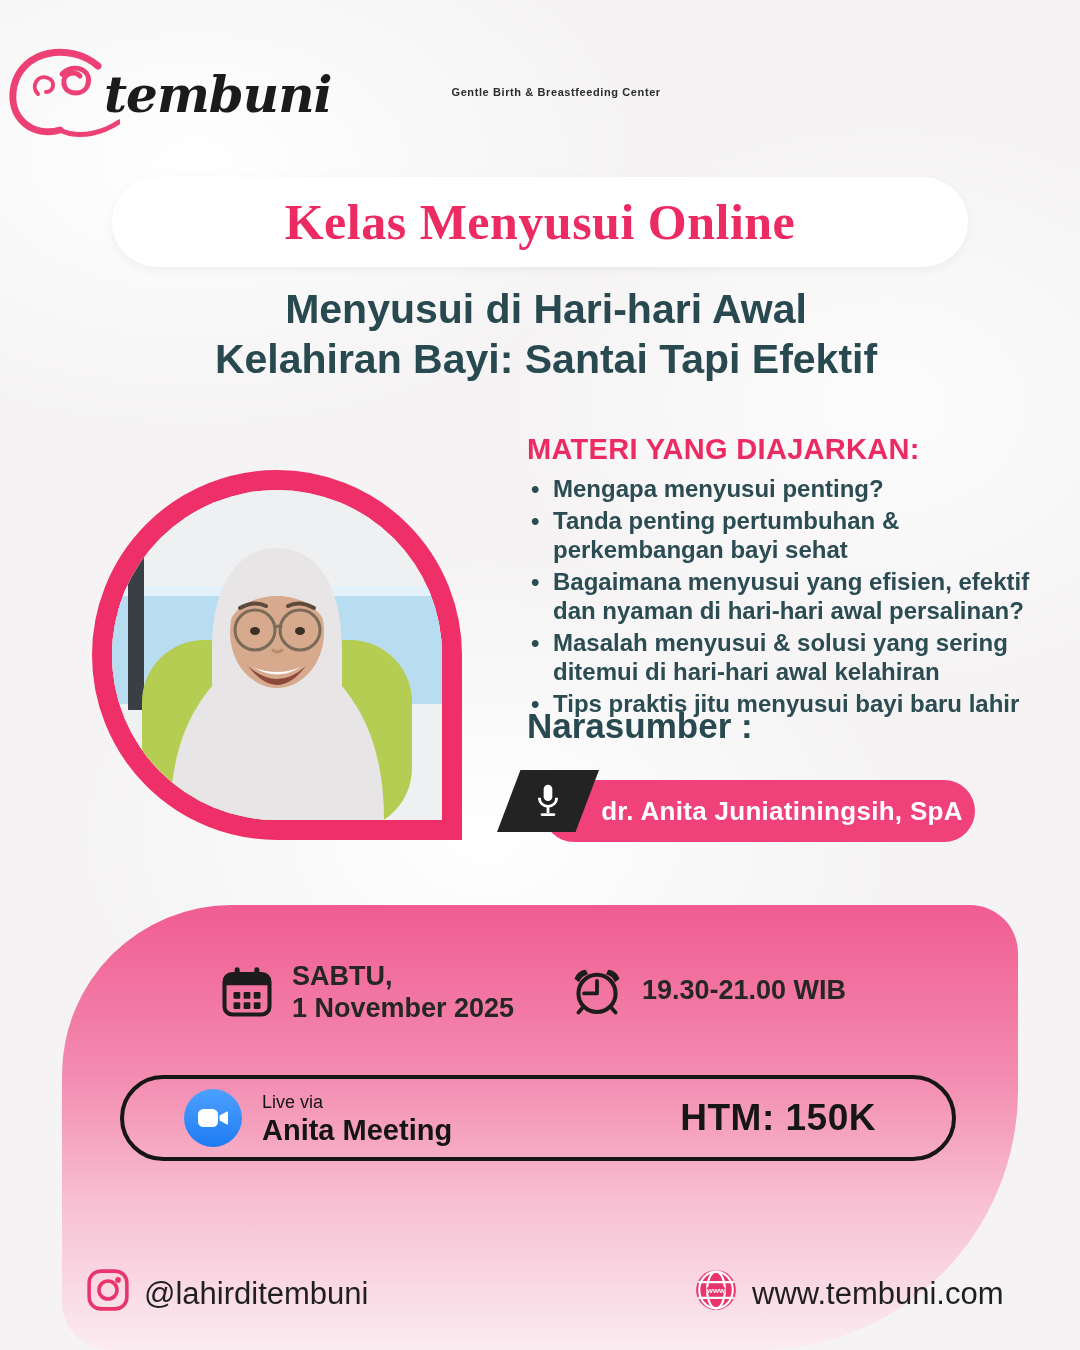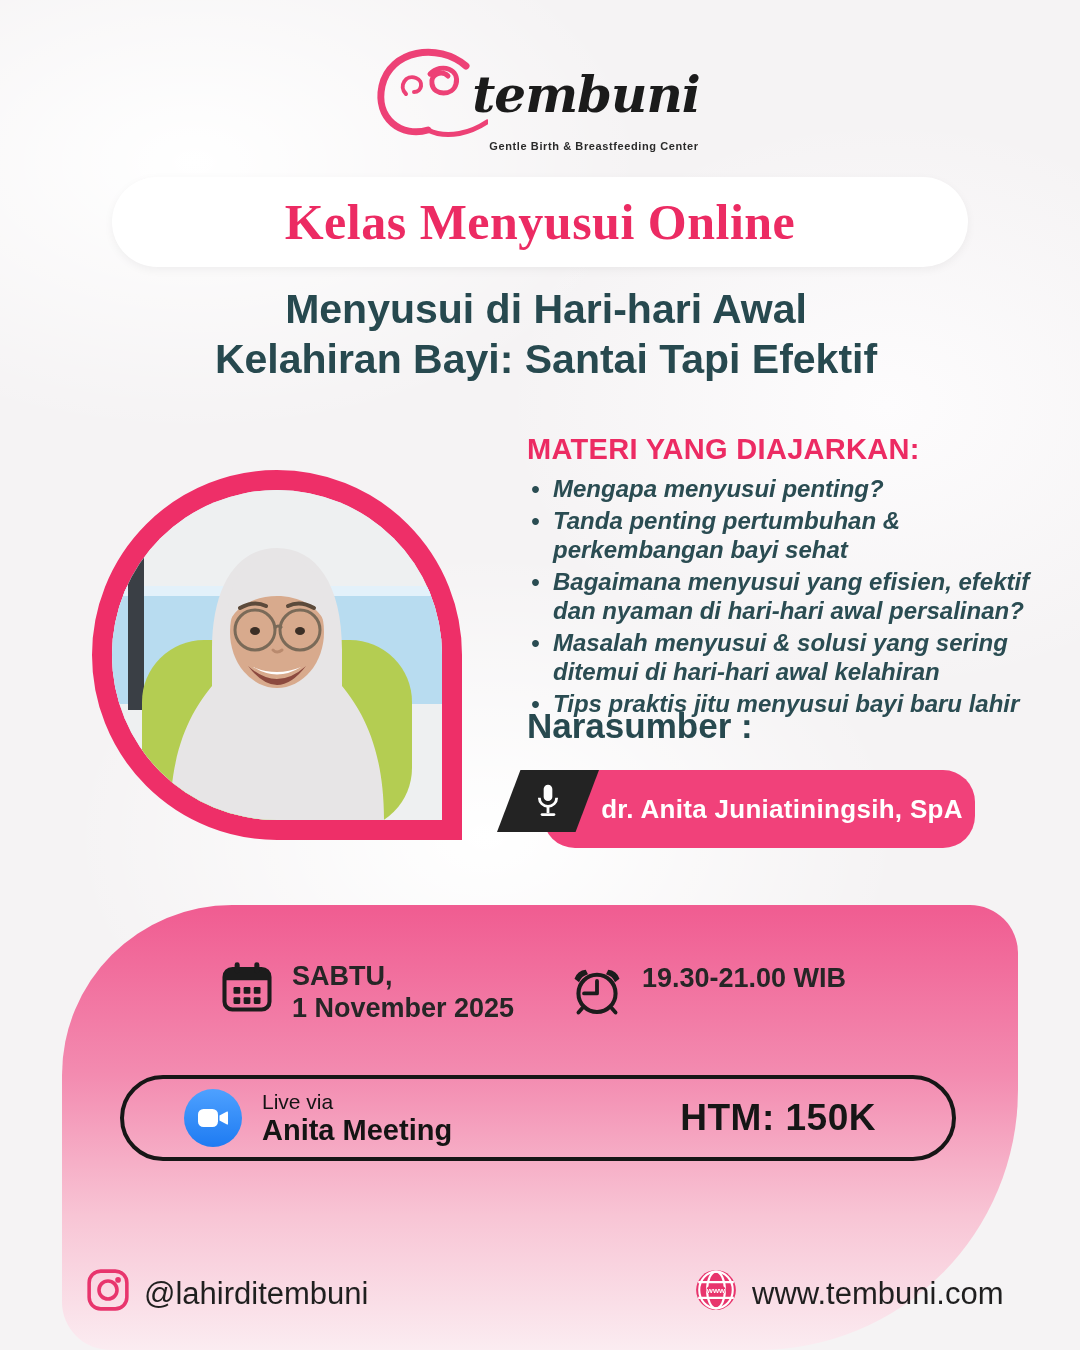--- a/index.html
+++ b/index.html
@@ -6,54 +6,54 @@
   .poster{
     position:relative;width:1080px;height:1350px;overflow:hidden;
     font-family:"Liberation Sans",sans-serif;
     background-color:#f5f3f4;
     background-image:
       radial-gradient(700px 420px at 18% 12%, #ffffff 0%, rgba(255,255,255,0) 65%),
       radial-gradient(640px 480px at 82% 30%, #fdfcfd 0%, rgba(255,255,255,0) 60%),
       radial-gradient(760px 520px at 45% 62%, #ffffff 0%, rgba(255,255,255,0) 55%);
   }
   
-  .logo{position:absolute;top:44px;left:0;right:12px;display:flex;flex-direction:column;align-items:center;}
+  .logo{position:absolute;top:44px;left:0;right:12px;display:flex;flex-direction:row;align-items:center;}
   .logo-row{display:flex;align-items:center;}
   .brand-name{font-family:"DejaVu Serif",serif;font-style:italic;font-weight:bold;font-size:50px;color:#1b1b1b;margin-left:-16px;letter-spacing:-1px;}
   .brand-tagline{font-size:11px;font-weight:bold;color:#2a2a2a;letter-spacing:.6px;margin-top:-4px;padding-left:120px;}
   
   .title-pill{position:absolute;left:112px;top:177px;width:856px;height:90px;background:#ffffff;border-radius:48px;display:flex;align-items:center;justify-content:center;box-shadow:0 3px 10px rgba(0,0,0,.05);}
   .title-pill h1{margin:0;font-size:50px;font-weight:bold;color:#ec2b63;letter-spacing:.5px;font-family:Liberation Serif, serif;}
   .subtitle{position:absolute;left:12px;right:0;top:284px;margin:0;text-align:center;font-size:41px;font-weight:bold;color:#27494f;line-height:50px;}
   
   .photo-frame{position:absolute;left:92px;top:470px;width:330px;height:330px;border:20px solid #ee2f68;border-radius:50% 50% 0 50%;background:#ee2f68;}
   .photo-clip{width:330px;height:330px;border-radius:50% 50% 0 50%;overflow:hidden;background:#dfe7ec;}
   
   .materials{position:absolute;left:527px;top:433px;width:515px;}
   .materials h3{margin:0 0 8px 0;font-size:29px;font-weight:bold;color:#ec2b63;letter-spacing:.3px;}
   .materials ul{margin:0;padding:0;list-style:none;}
-  .materials li{position:relative;padding-left:26px;font-size:24px;font-weight:bold;color:#2a4c52;line-height:29px;margin-bottom:3px;font-style:italic;}
+  .materials li{position:relative;padding-left:26px;font-size:24px;font-weight:bold;color:#2a4c52;line-height:29px;margin-bottom:3px;}
   .materials li::before{content:"•";position:absolute;left:4px;top:0;color:#2a4c52;font-size:24px;}
   .narasumber{position:absolute;left:527px;top:706px;margin:0;font-size:35px;font-weight:bold;color:#27494f;}
   
   .speaker-banner{position:absolute;left:497px;top:770px;width:480px;height:62px;}
-  .speaker-pill{position:absolute;left:46px;top:0;width:432px;height:78px;background:#f1417a;border-radius:32px;display:flex;align-items:center;justify-content:center;padding-left:46px;box-sizing:border-box;}
+  .speaker-pill{position:absolute;left:46px;top:10px;width:432px;height:62px;background:#f1417a;border-radius:32px;display:flex;align-items:center;justify-content:center;padding-left:46px;box-sizing:border-box;}
   .speaker-pill span{color:#ffffff;font-size:26px;font-weight:bold;letter-spacing:.3px;}
   .mic-chip{position:absolute;left:0;top:0;width:102px;height:62px;background:#232323;clip-path:polygon(23% 0,100% 0,77% 100%,0 100%);display:flex;align-items:center;justify-content:center;}
   
   .event-card{position:absolute;left:62px;top:905px;width:956px;height:445px;border-radius:170px 48px 260px 48px;background:linear-gradient(180deg,#f05c91 0%,#f38bb0 38%,#f8c5d5 70%,#fbecf1 100%);}
-  .event-group{position:absolute;display:flex;gap:18px;}
+  .event-group{position:absolute;display:flex;gap:18px;align-items:center;}
   .event-group.date{left:158px;top:55px;}
   .event-group.time{left:508px;top:58px;}
   .event-text div{font-size:27px;font-weight:bold;color:#262626;line-height:32px;}
   .event-time-text{font-size:27px;font-weight:bold;color:#262626;}
   .zoom-pill{position:absolute;left:58px;top:170px;width:836px;height:86px;border:4px solid #161616;border-radius:46px;box-sizing:border-box;display:flex;align-items:center;padding-left:60px;}
   .zoom-badge{width:58px;height:58px;border-radius:50%;background:linear-gradient(180deg,#4ea1ff,#1e7bf2);display:flex;align-items:center;justify-content:center;flex:0 0 auto;}
   .zoom-text{margin-left:20px;}
-  .live-via{font-size:21px;color:#141414;line-height:24px;}
+  .live-via{font-size:18px;color:#141414;line-height:24px;}
   .platform{font-size:29px;font-weight:bold;color:#141414;line-height:32px;}
   .price{margin-left:auto;margin-right:76px;font-size:37px;font-weight:bold;color:#161616;letter-spacing:.5px;}
   
   .contact{position:absolute;top:1268px;display:flex;align-items:flex-end;gap:14px;}
   .contact .txt{font-size:31px;color:#1f1f1f;}
   .contact.ig{left:86px;} .contact.wa{left:398px;} .contact.web{left:694px;}
 </style>
 </head>
 <body>
 

